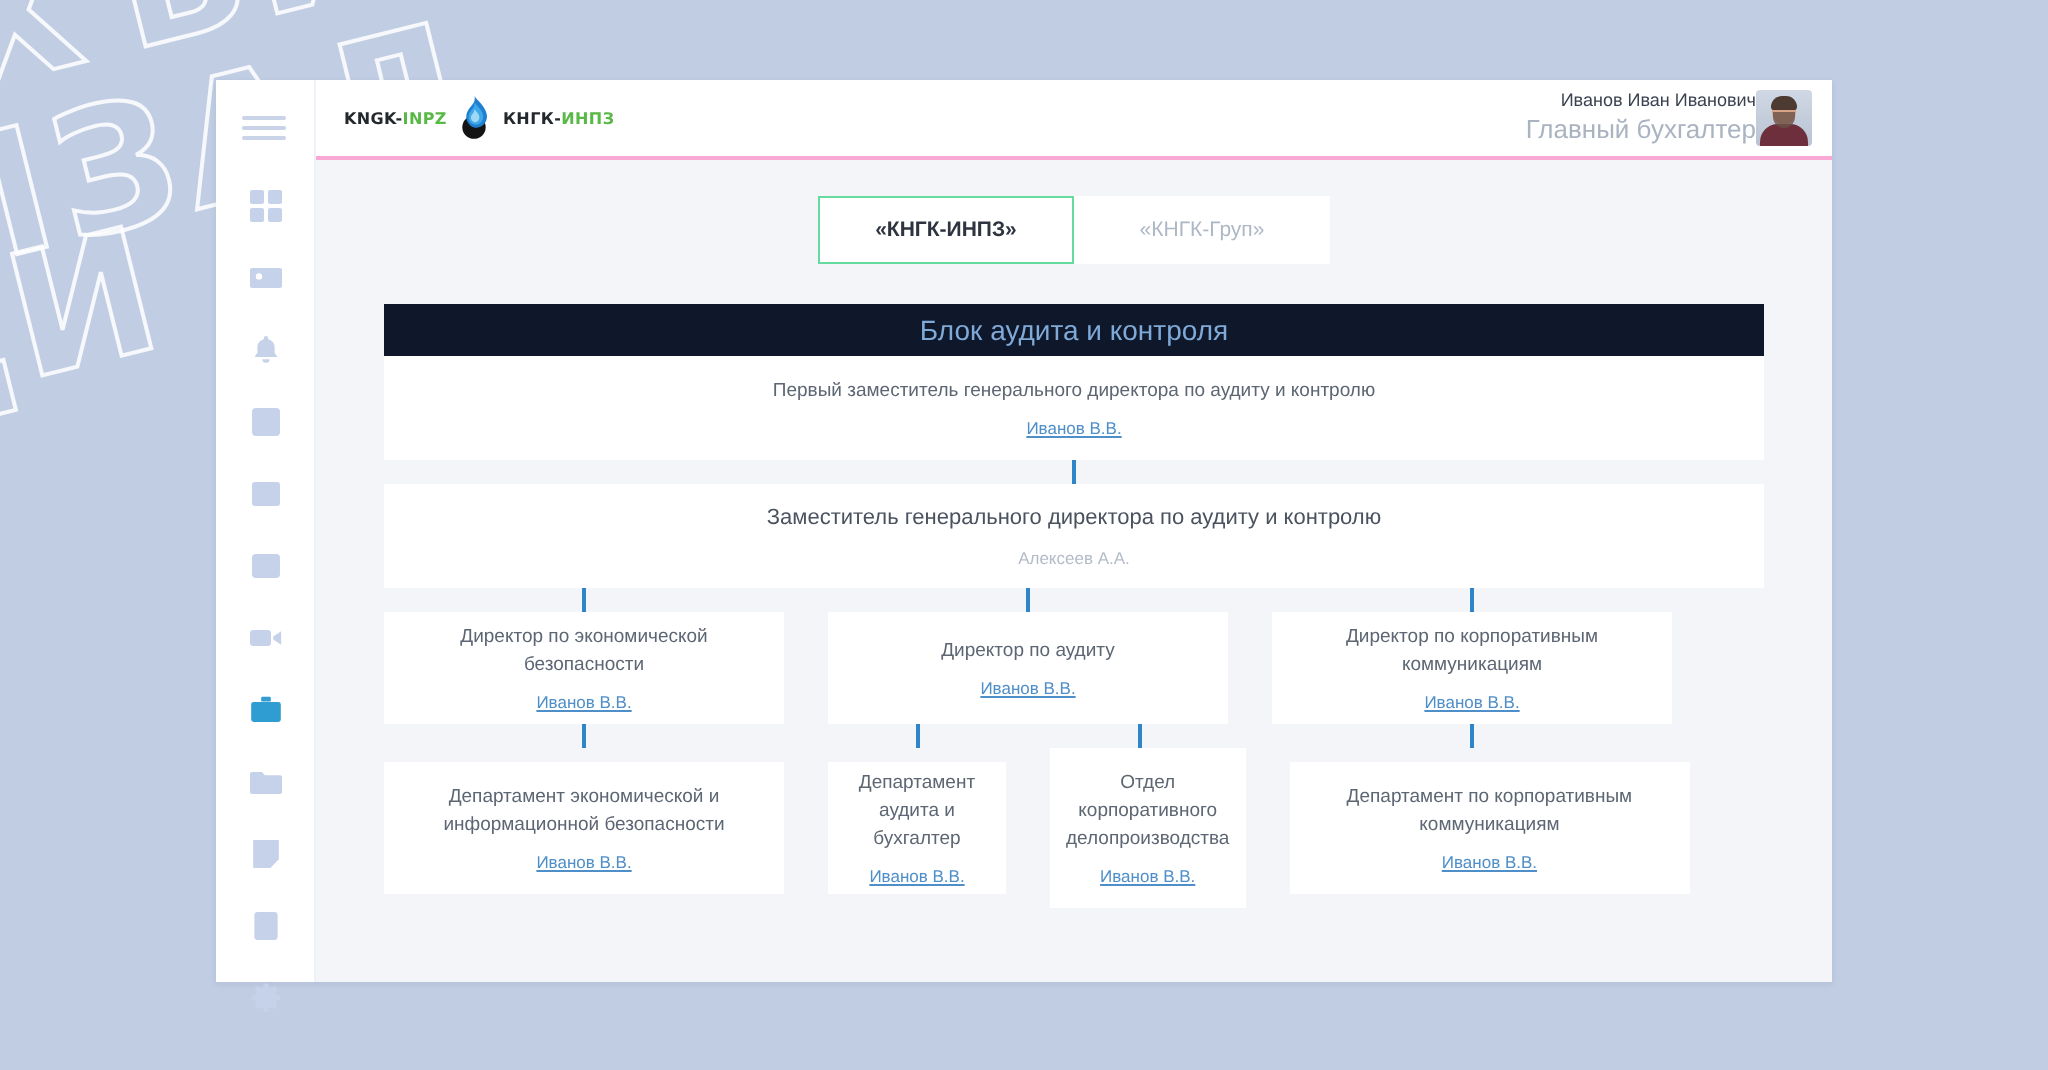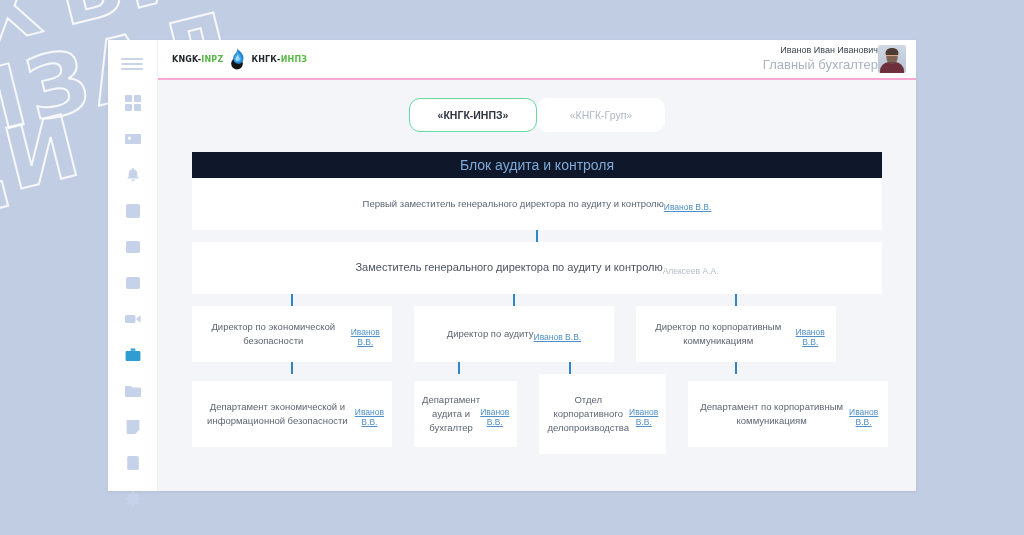--- a/index.html
+++ b/index.html
@@ -141,38 +141,37 @@
   }
 
   .tabs { display: flex; justify-content: center; margin-bottom: 20px; }
   .tab {
     height: 34px; min-width: 128px;
     display: flex; align-items: center; justify-content: center;
     background: #fff;
     font-size: 10.5px;
     cursor: pointer;
     padding: 0 18px;
-    border-radius: 11px;
   }
   .tab.is-active {
     border: 1.5px solid #66dba0;
     color: #2e3540; font-weight: 700;
   }
   .tab.is-inactive { color: #aeb7c4; }
 
   .section-head {
     height: 26px;
     background: #0f172a;
     display: flex; align-items: center; justify-content: center;
     font-size: 14px; color: #7fa9d6;
   }
 
   .node {
     background: #fff;
-    display: flex; 
+    display: flex; flex-direction: column;
     align-items: center; justify-content: center;
     text-align: center;
     padding: 10px 8px;
   }
   .node-title { font-size: 9.5px; color: #5d6673; line-height: 1.45; }
   .node-title.lg { font-size: 11px; color: #4a525f; }
   .node-person {
     font-size: 8.5px; margin-top: 6px;
     color: #4f8fc9;
     text-decoration: underline;

